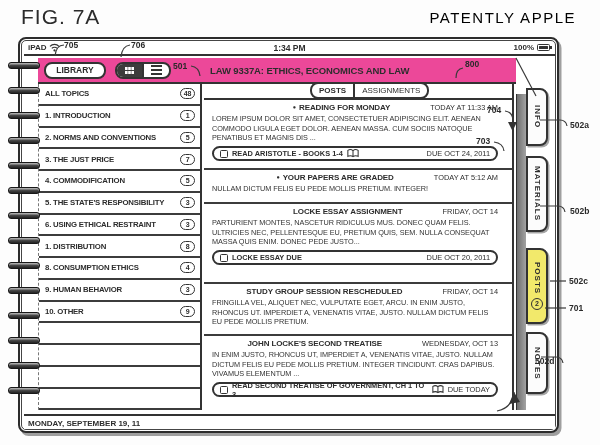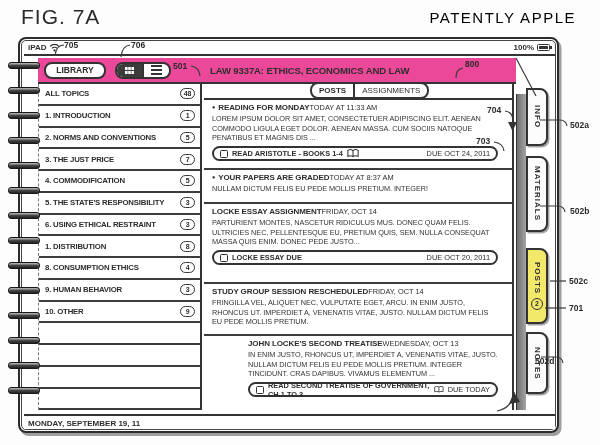--- a/index.html
+++ b/index.html
@@ -59,22 +59,22 @@
   .posts-panel { left:204px; top:84px; width:310px; height:326px; border-right:2px solid #333;
                  background:#fff; z-index:3; display:flex; flex-direction:column; }
   .posts-header { flex:0 0 16px; border-bottom:2px solid #333; position:relative; }
   .seg-tabs { position:absolute; left:106px; top:-2px; height:17px; display:flex; border:2px solid #333;
               border-radius:8px; overflow:hidden; background:#fff; }
   .seg-cell { display:flex; align-items:center; justify-content:center; padding:0 7px; font-size:8px; }
   .seg-posts { font-weight:700; }
   .seg-assign { border-left:2px solid #333; font-weight:400; }
 
   .post { position:relative; border-bottom:2px solid #3c3c3c; padding:2px 14px 0 8px; }
-  .post:last-child { border-bottom:none;margin-left:36px; }
-  .post-head { display:flex; justify-content:flex-start; align-items:baseline; margin-top:1px; }
+  .post:last-child { border-bottom:none; }
+  .post-head { display:flex; justify-content:flex-end; align-items:baseline; margin-top:1px;gap:40px; }
   .ptitle { font-size:8px; font-weight:700; letter-spacing:-0.1px; }
   .dot::before { content:"\25CF"; font-size:5.5px; margin-right:3px; vertical-align:1.5px; }
   .pdate { font-size:7.4px; font-weight:400; }
   .pbody { font-size:7.3px; line-height:9.7px; margin-top:2px; letter-spacing:-0.05px; color:#333; }
   .pill { margin:3px 0 4px 0; height:15px; border:2px solid #333; border-radius:9px;
           display:flex; align-items:center; gap:4px; padding:0 6px; font-size:7.4px; font-weight:700; background:#fff; }
   .checkbox { width:8px; height:8px; border:1.5px solid #333; border-radius:1.5px; flex:none; background:#fff; }
   .due { margin-left:auto; font-weight:400; font-size:7.4px; white-space:nowrap; }
   .chev { position:absolute; right:-11px; width:8px; height:10px; }
 
@@ -124,20 +124,21 @@
   </div>
 
   <div class="abs statusbar">
     <div class="sb-left">
       <span>iPAD</span>
       <svg width="11" height="9" viewBox="0 0 11 9">
           <path d="M1 3.4 A6.2 6.2 0 0 1 10 3.4 M2.8 5.4 A3.7 3.7 0 0 1 8.2 5.4" stroke="#333" fill="none" stroke-width="1.2"></path>
           <circle cx="5.5" cy="7.4" r="1.1" fill="#333"></circle>
         </svg>
     </div>
+    <div class="sb-time">1:34 PM</div>
     <div class="sb-right">
       <span>100%</span>
       <span class="battery"></span>
     </div>
   </div>
 
   <div class="abs toolbar">
     <div class="btn-library">LIBRARY</div>
     <div class="view-toggle">
       <div class="vt-cell vt-grid">
@@ -232,21 +233,21 @@
         <svg width="12" height="9" viewBox="0 0 14 10">
             <path d="M7 1.6 C5.5 0.4 2.5 0.4 1 1.3 L1 8.3 C2.5 7.5 5.5 7.5 7 8.7 C8.5 7.5 11.5 7.5 13 8.3 L13 1.3 C11.5 0.4 8.5 0.4 7 1.6 Z M7 1.6 L7 8.7" fill="none" stroke="#333" stroke-width="1.2"></path>
           </svg>
         <span class="due">DUE OCT 24, 2011</span>
       </div>
     </div>
 
     <div class="post" style="flex:0 0 34px">
       <div class="post-head">
         <span class="ptitle dot">YOUR PAPERS ARE GRADED</span>
-        <span class="pdate">TODAY AT 8:37 AM</span>
+        <span class="pdate">TODAY AT 5:12 AM</span>
       </div>
       <div class="pbody">NULLAM DICTUM FELIS EU PEDE MOLLIS PRETIUM. INTEGER!</div>
       <svg class="chev" style="top:11px" viewBox="0 0 8 10">
           <path d="M1,1 L7,5 L1,9 Z" fill="#333"></path>
         </svg>
     </div>
 
     <div class="post" style="flex:0 0 80px">
       <div class="post-head">
         <span class="ptitle">LOCKE ESSAY ASSIGNMENT</span>

